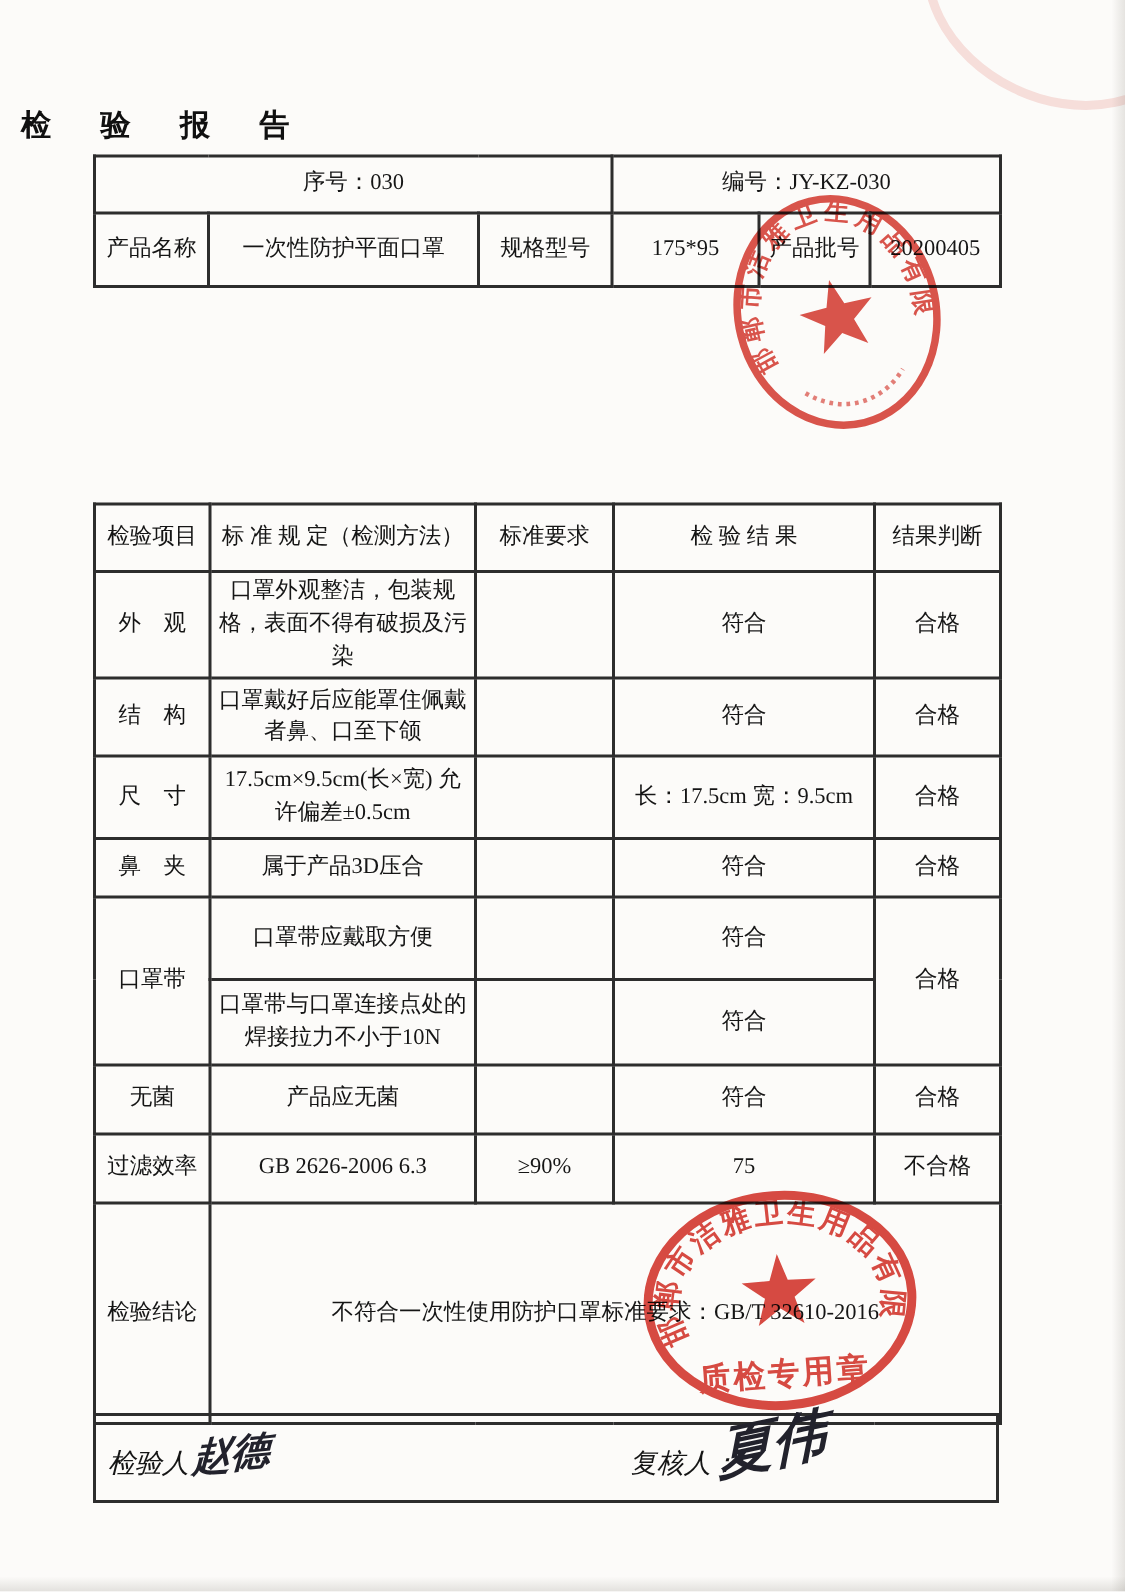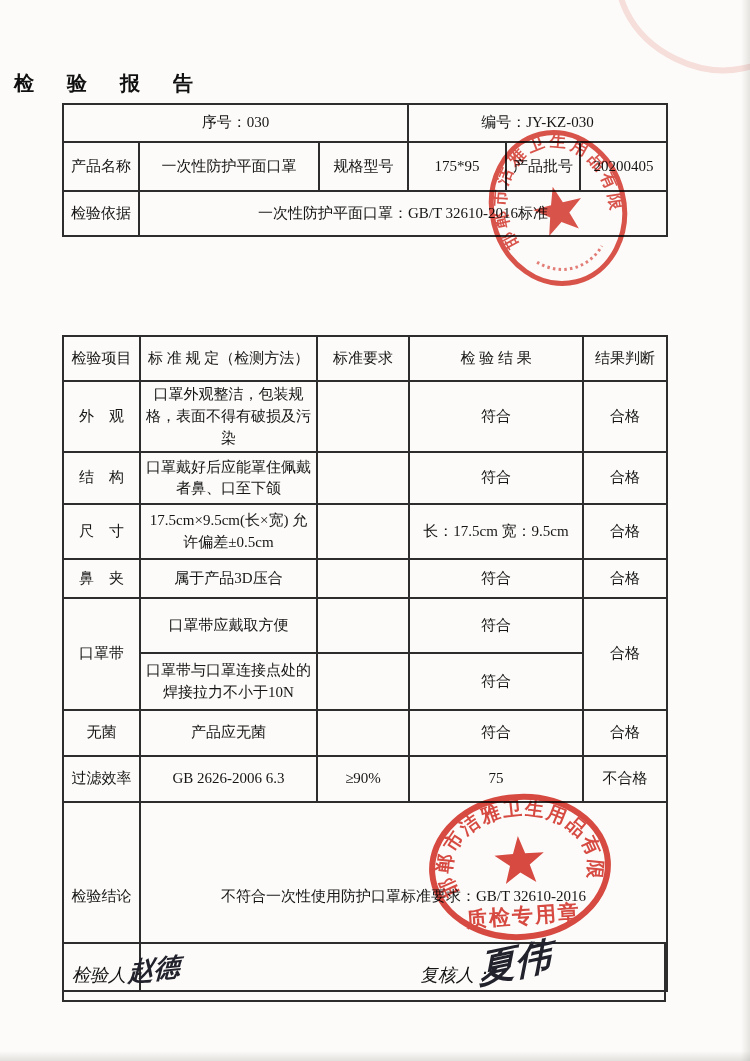--- a/index.html
+++ b/index.html
@@ -86,24 +86,20 @@
       <td colspan="3" class="left">序号：030</td>
       <td colspan="3" class="left">编号：JY-KZ-030</td>
     </tr>
     <tr style="height:49px">
       <td>产品名称</td>
       <td>一次性防护平面口罩</td>
       <td>规格型号</td>
       <td>175*95</td>
       <td>产品批号</td>
       <td>20200405</td>
-    </tr>
-    <tr style="height:45px">
-      <td>检验依据</td>
-      <td colspan="5">一次性防护平面口罩：GB/T 32610-2016标准</td>
     </tr>
   </tbody>
     </table>
 
   <table class="tbl" id="tblB">
     <colgroup>
       <col style="width:77px">
         <col style="width:177px">
         <col style="width:92px">
       <col style="width:174px">
@@ -164,21 +160,21 @@
       <td>符合</td>
       <td>合格</td>
     </tr>
     <tr style="height:46px">
       <td>过滤效率</td>
       <td>GB 2626-2006 6.3</td>
       <td>≥90%</td>
       <td>75</td>
       <td>不合格</td>
     </tr>
-    <tr style="height:189px">
+    <tr style="height:147px">
       <td>检验结论</td>
       <td colspan="4">不符合一次性使用防护口罩标准要求：GB/T 32610-2016</td>
     </tr>
   </tbody>
     </table>
 
   <div id="footerRow">
     <span class="footer-label" id="inspectorLabel">检验人：</span>
     <span class="footer-label" id="reviewerLabel">复核人：</span>
   </div>

